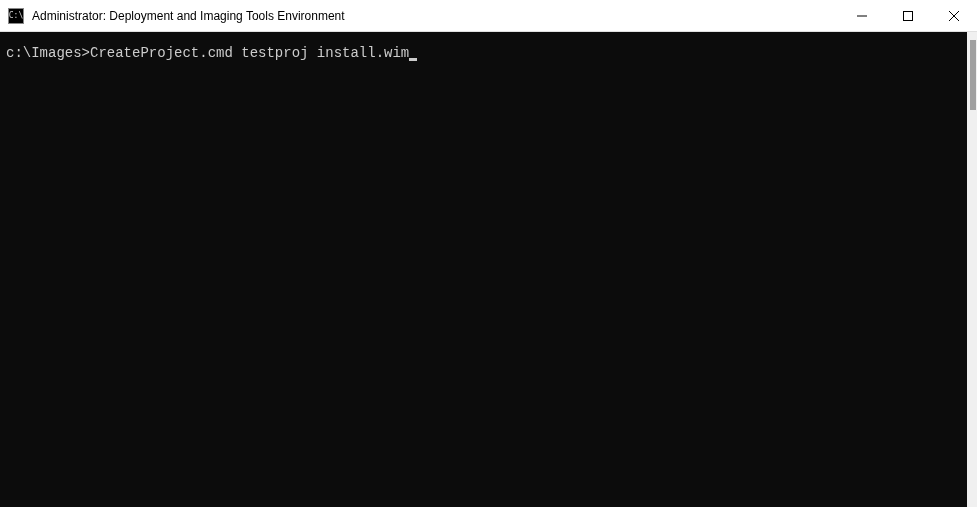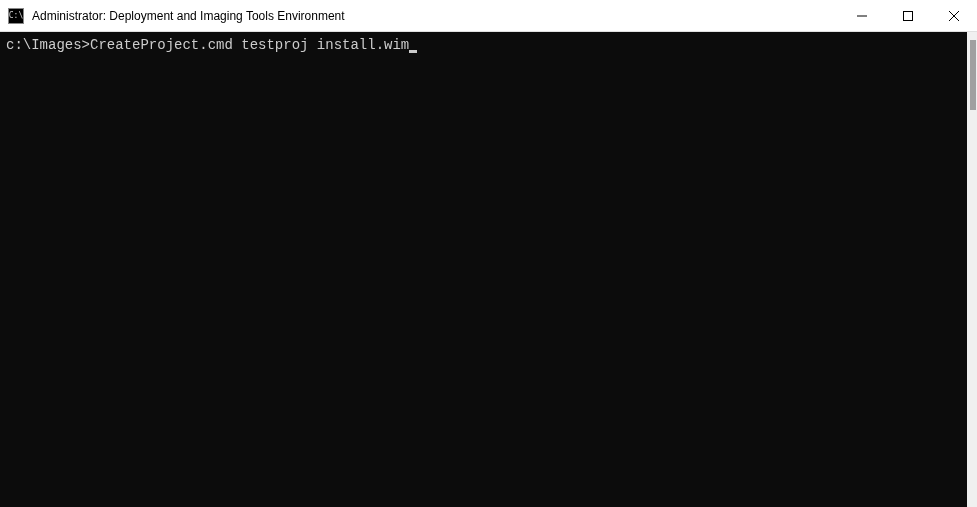--- a/index.html
+++ b/index.html
@@ -76,21 +76,21 @@
     .terminal {
       position: absolute;
       left: 0;
       top: 0;
       right: 10px;
       bottom: 0;
       background: #0c0c0c;
       color: #cccccc;
       font-family: Consolas, "Courier New", monospace;
       font-size: 14px;
-      padding: 4px 6px;
+      padding: 12px 6px;
       white-space: pre;
       line-height: 1.3;
     }
     .prompt-line {
       display: inline;
     }
     .cursor {
       display: inline-block;
       width: 8px;
       height: 3px;

